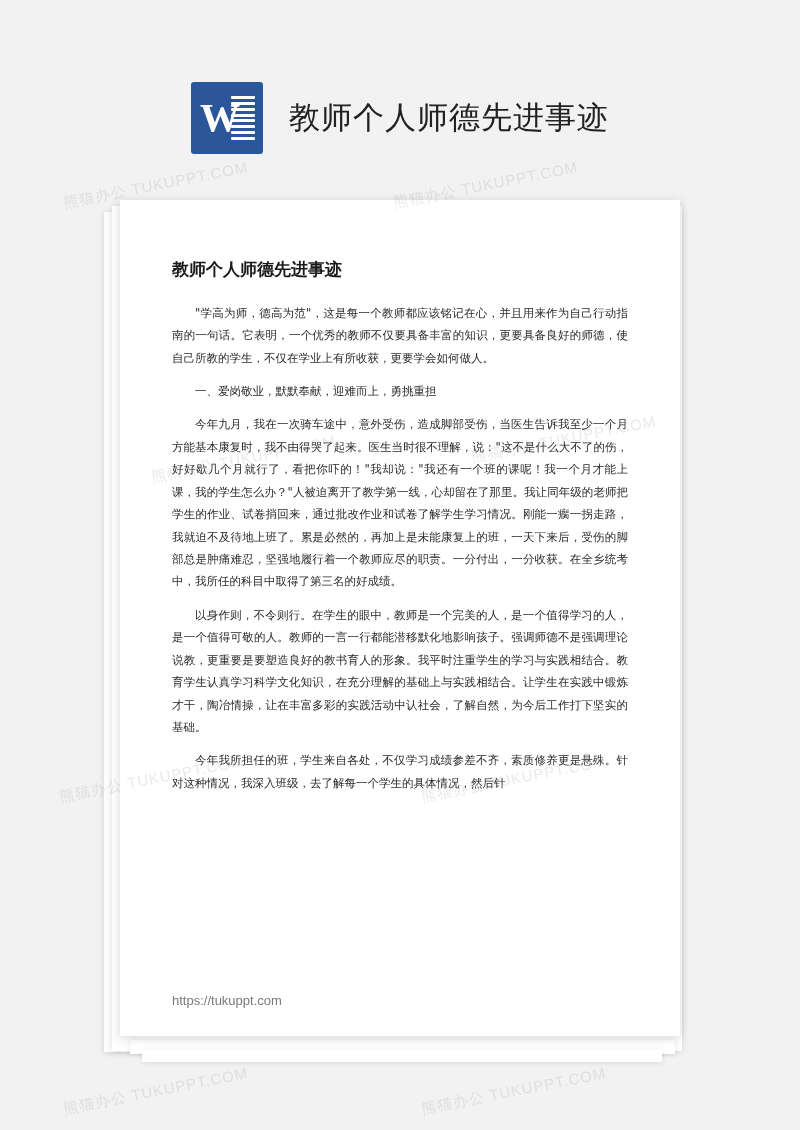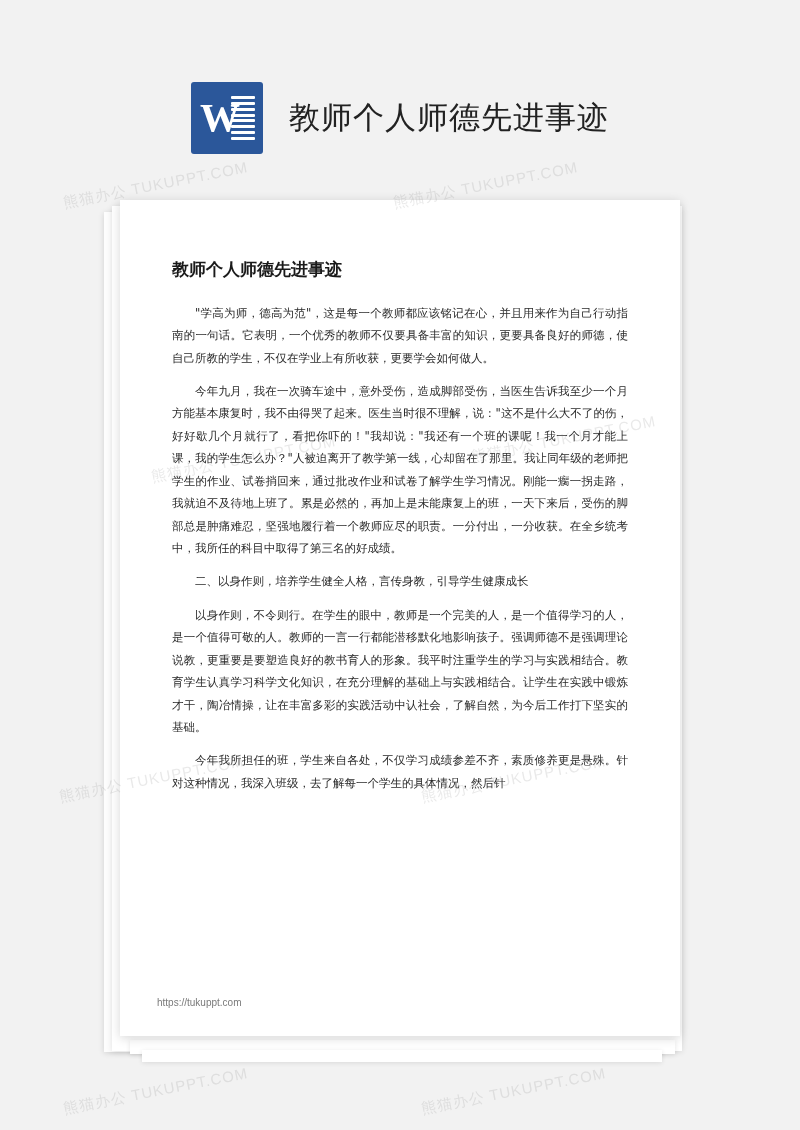--- a/index.html
+++ b/index.html
@@ -146,23 +146,23 @@
     font-size: 11.5px;
     line-height: 1.95;
     color: #2a2a2a;
     text-align: justify;
     margin: 0 0 11px 0;
     text-indent: 2em;
     font-family: "DejaVu Sans", "Liberation Sans", sans-serif;
   }
   .source-url {
     position: absolute;
-    left: 37px;
+    left: 52px;
     bottom: 28px;
-    font-size: 10px;
+    font-size: 13px;
     color: #7a7a7a;
     font-family: "Liberation Sans", sans-serif;
   }
 
   
   .corner-stack {
     position: absolute;
     z-index: 3;
     background: #ffffff;
     box-shadow: 0 1px 5px rgba(0,0,0,0.10);
@@ -188,22 +188,22 @@
   <div class="header-title">教师个人师德先进事迹</div>
 </div>
 
 <div class="sheet-back2"></div>
 <div class="sheet-back1"></div>
 
 <div class="page">
   <h1 class="doc-title">教师个人师德先进事迹</h1>
 
   <p class="para">"学高为师，德高为范"，这是每一个教师都应该铭记在心，并且用来作为自己行动指南的一句话。它表明，一个优秀的教师不仅要具备丰富的知识，更要具备良好的师德，使自己所教的学生，不仅在学业上有所收获，更要学会如何做人。</p>
+  <p class="para">一、爱岗敬业，默默奉献，迎难而上，勇挑重担</p>
   <p class="para">今年九月，我在一次骑车途中，意外受伤，造成脚部受伤，当医生告诉我至少一个月方能基本康复时，我不由得哭了起来。医生当时很不理解，说："这不是什么大不了的伤，好好歇几个月就行了，看把你吓的！"我却说："我还有一个班的课呢！我一个月才能上课，我的学生怎么办？"人被迫离开了教学第一线，心却留在了那里。我让同年级的老师把学生的作业、试卷捎回来，通过批改作业和试卷了解学生学习情况。刚能一瘸一拐走路，我就迫不及待地上班了。累是必然的，再加上是未能康复上的班，一天下来后，受伤的脚部总是肿痛难忍，坚强地履行着一个教师应尽的职责。一分付出，一分收获。在全乡统考中，我所任的科目中取得了第三名的好成绩。</p>
-  <p class="para">二、以身作则，培养学生健全人格，言传身教，引导学生健康成长</p>
   <p class="para">以身作则，不令则行。在学生的眼中，教师是一个完美的人，是一个值得学习的人，是一个值得可敬的人。教师的一言一行都能潜移默化地影响孩子。强调师德不是强调理论说教，更重要是要塑造良好的教书育人的形象。我平时注重学生的学习与实践相结合。教育学生认真学习科学文化知识，在充分理解的基础上与实践相结合。让学生在实践中锻炼才干，陶冶情操，让在丰富多彩的实践活动中认社会，了解自然，为今后工作打下坚实的基础。</p>
   <p class="para">今年我所担任的班，学生来自各处，不仅学习成绩参差不齐，素质修养更是悬殊。针对这种情况，我深入班级，去了解每一个学生的具体情况，然后针</p>
 
   <div class="source-url">https://tukuppt.com</div>
 </div>
 <div class="page-bottom-fade"></div>
 
 <div class="corner-stack" style="left:130px; top:1040px; width:545px; height:14px;"></div>
 <div class="corner-stack" style="left:142px; top:1050px; width:520px; height:12px;"></div>
 

